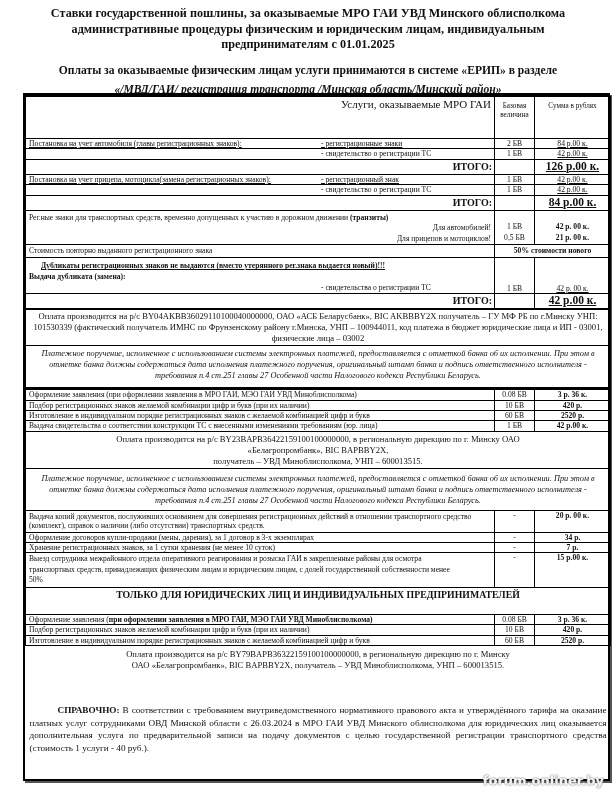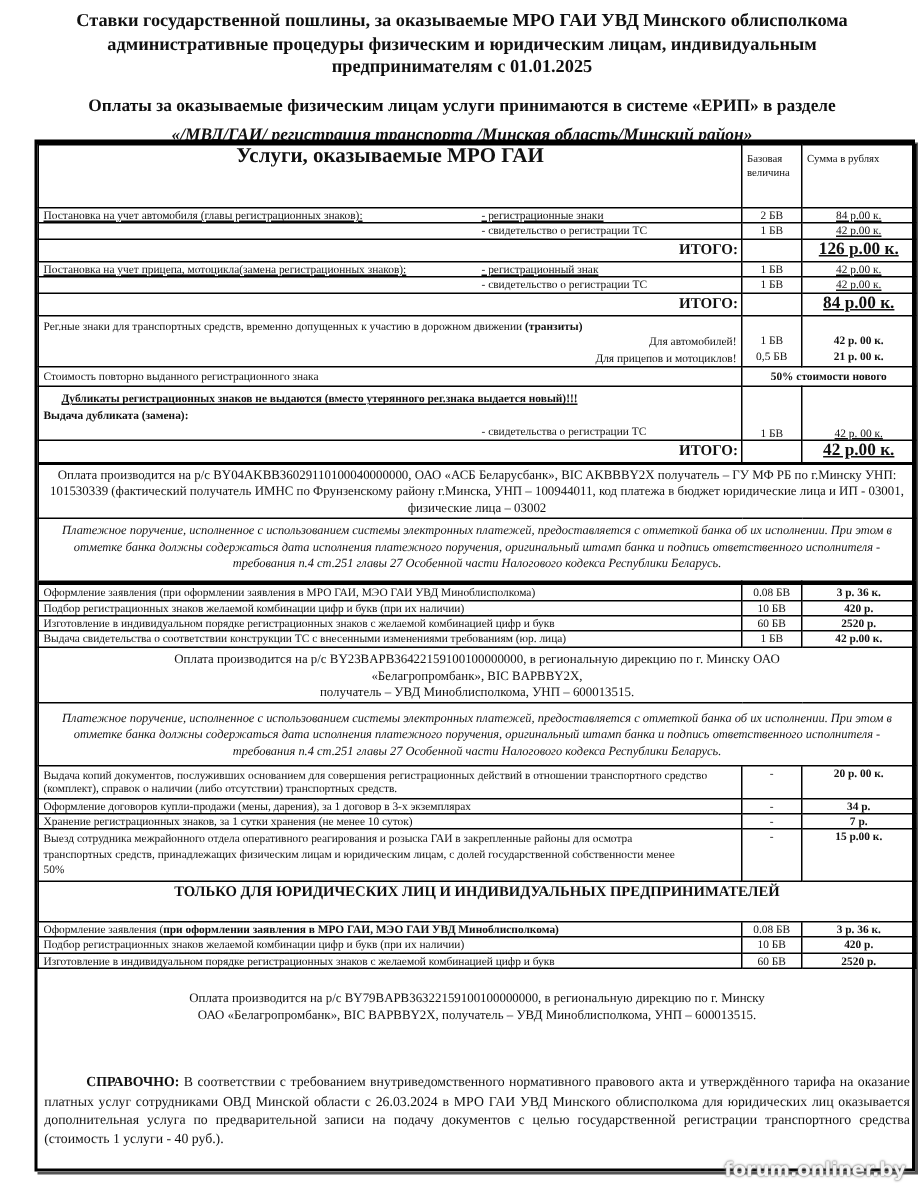--- a/index.html
+++ b/index.html
@@ -9,22 +9,22 @@
   .hdr1 { top: 6px; font-size: 12.2px; line-height: 15.5px; }
   .hdr2 { top: 64px; font-size: 11.6px; line-height: 14px; }
   .hdr3 { top: 83px; font-size: 11.6px; line-height: 14px; font-style: italic; }
 
   .frame { position: absolute; left: 23px; top: 93px; width: 587px; height: 688px;
            border: 2px solid #000; border-top-width: 3px; box-sizing: border-box; box-shadow: 2px 2px 0 #555; }
   table { border-collapse: collapse; width: 100%; table-layout: fixed; font-size: 7.6px; }
   td { border: 1px solid #000; padding: 0 3px; vertical-align: middle; line-height: 9.4px; }
   col.c1 { width: 469px; } col.c2 { width: 40px; } col.c3 { width: 76px; }
   .thead td { height: 36px; vertical-align: top; }
-  .thead .t1 { text-align: center; font-weight: bold; font-size: 14px; padding-top: 3px; }
-  .thead .t2, .thead .t3 { text-align: left; font-size: 7.2px; padding-top: 5px; }
+  .thead .t1 { text-align: right; font-weight: normal; font-size: 11px; padding-top: 3px; }
+  .thead .t2, .thead .t3 { text-align: center; font-size: 7.2px; padding-top: 5px; }
   .ctr { text-align: center; }
   .r { text-align: right; }
   .b { font-weight: bold; }
   .tot td { height: 14px; }
   .tot .lbl { text-align: right; font-weight: bold; font-size: 10px; padding-right: 2px; }
   .tot .sum { text-align: center; font-weight: bold; font-size: 11.5px; }
   .svcl { display: flex; justify-content: space-between; }
   .svcl span:last-child { width: 170px; }
   .ul { text-decoration: underline; }
   .pay { text-align: center; font-weight: normal; font-size: 8.6px; line-height: 11px; padding: 1px 4px; }
@@ -221,21 +221,21 @@
     <td class="ctr">10 БВ</td>
     <td class="ctr b">420 р.</td>
   </tr>
   <tr>
     <td>Изготовление в индивидуальном порядке регистрационных знаков с желаемой комбинацией цифр и букв</td>
     <td class="ctr">60 БВ</td>
     <td class="ctr b">2520 р.</td>
   </tr>
 
   <tr>
-    <td colspan="3" class="pay" style="border:none;padding-top:14px;height:40px;vertical-align:top">
+    <td colspan="3" class="pay" style="border:none;padding-top:3px;height:40px;vertical-align:top">
       <div>Оплата производится на р/с BY79BAPB36322159100100000000, в региональную дирекцию по г. Минску</div>
       <div>ОАО «Белагропромбанк», BIC BAPBBY2X, получатель – УВД Миноблисполкома, УНП – 600013515.</div>
     </td>
   </tr>
 
   <tr>
     <td colspan="3" class="spr"><span class="k">СПРАВОЧНО:</span><span> В соответствии с требованием внутриведомственного нормативного правового акта и утверждённого тарифа на оказание платных услуг сотрудниками ОВД Минской области с 26.03.2024 в МРО ГАИ УВД Минского облисполкома для юридических лиц оказывается дополнительная услуга по предварительной записи на подачу документов с целью государственной регистрации транспортного средства (стоимость 1 услуги - 40 руб.).</span></td>
   </tr>
 </tbody>
     </table>

